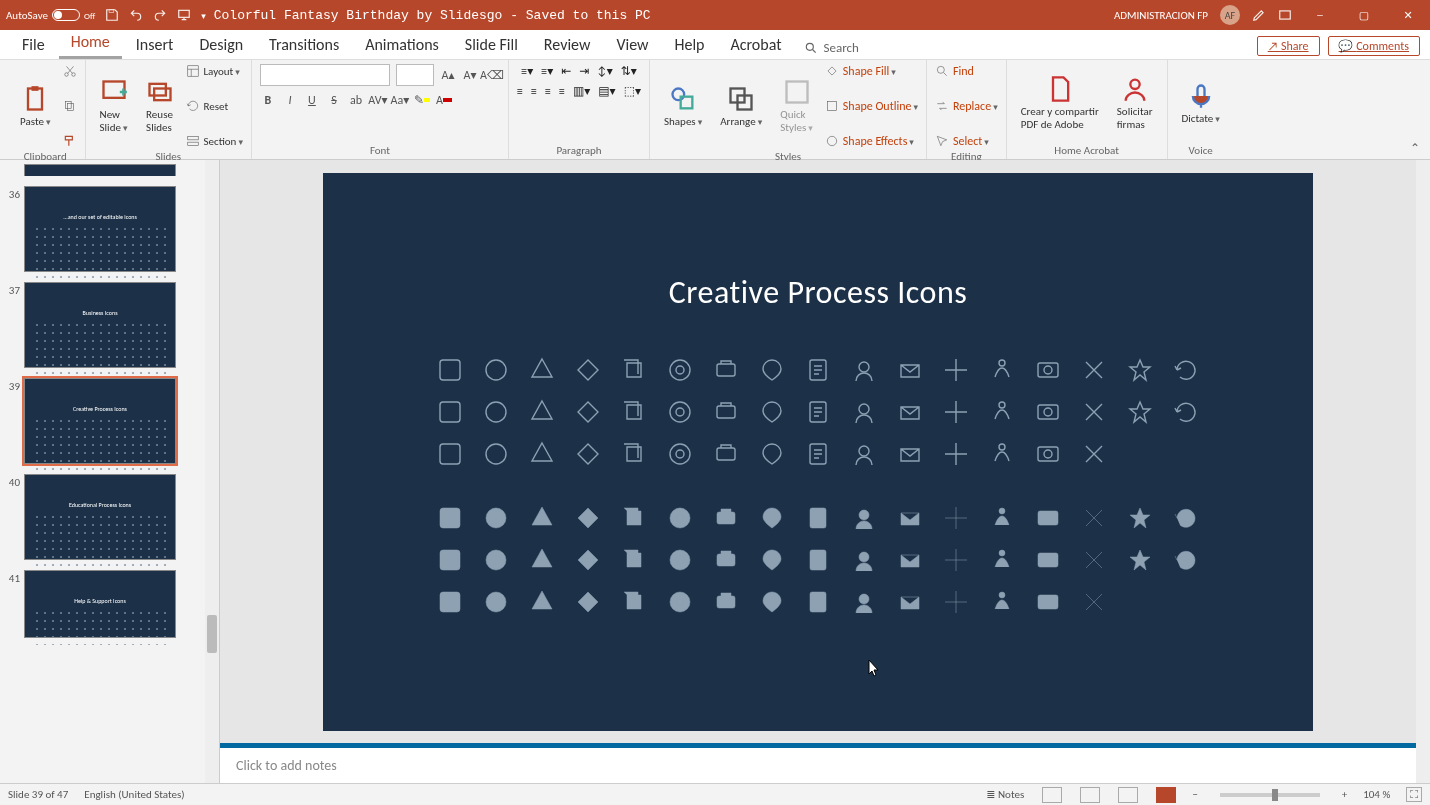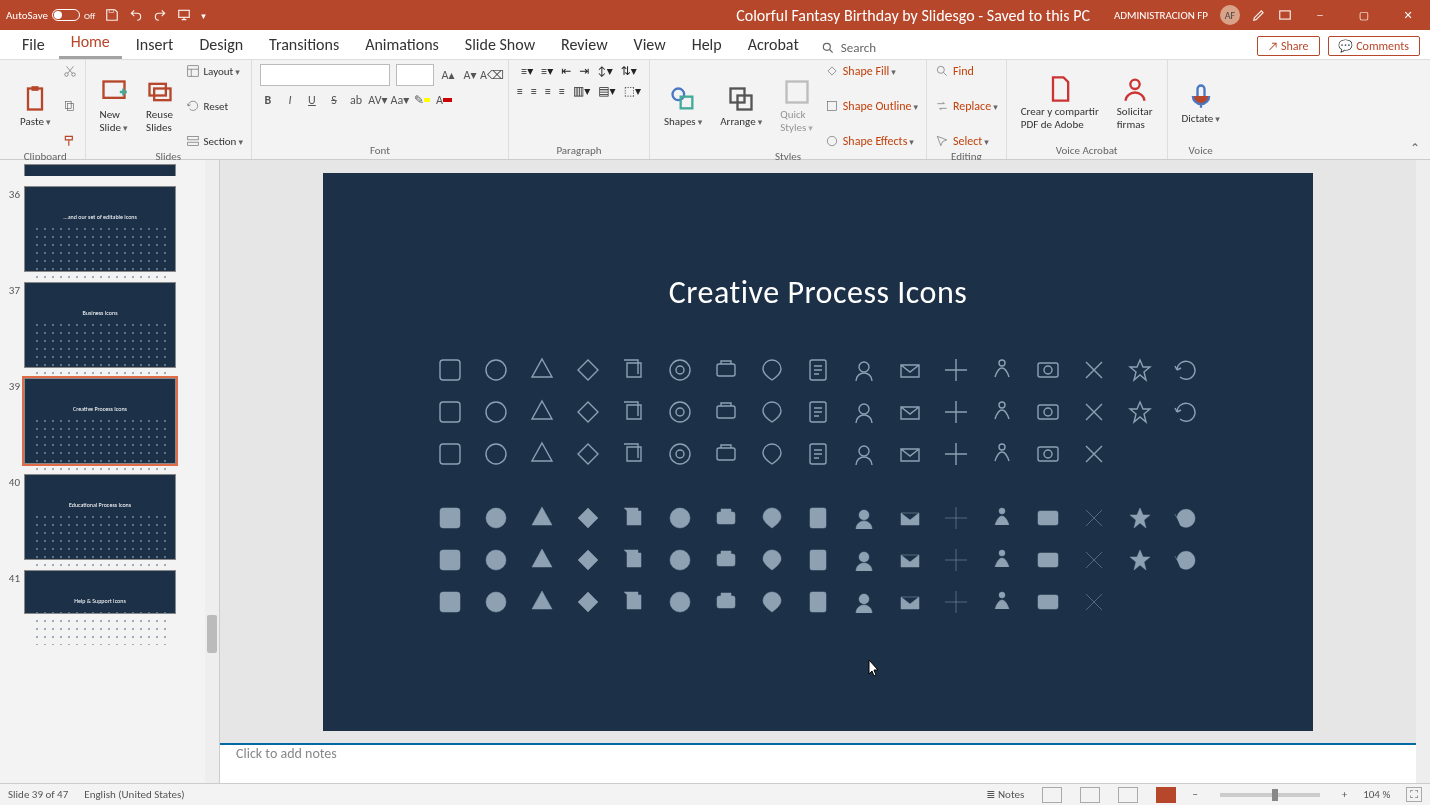--- a/index.html
+++ b/index.html
@@ -1,36 +1,36 @@
 <!DOCTYPE html>
 <html><head>
 <meta charset="utf-8">
 <style>
 * { box-sizing: border-box; margin: 0; padding: 0; font-family: "Segoe UI", Calibri, sans-serif; }
 body { width: 1430px; height: 805px; background: #e6e6e6; overflow: hidden; font-size: 12px; color: #222; display: flex; flex-direction: column; }
 
 
-.titlebar { height: 30px; background: #B7472A; display: flex; align-items: center; color: #fff; padding: 0 6px; gap: 24px; }
+.titlebar { height: 30px; background: #B7472A; display: flex; align-items: center; color: #fff; padding: 0 6px; gap: 8px; }
 .titlebar .qat { display: flex; align-items: center; gap: 10px; }
 .titlebar .qat .toggle { display: inline-flex; align-items: center; gap: 4px; font-size: 11px; }
 .titlebar .qat .pill { width: 28px; height: 12px; border: 1px solid #fff; border-radius: 6px; position: relative; }
 .titlebar .qat .pill::before { content: ""; position: absolute; left: 1px; top: 1px; width: 8px; height: 8px; background: #fff; border-radius: 50%; }
 .titlebar .ico { width: 14px; height: 14px; fill: #fff; opacity: .9; }
-.titlebar .center { flex: 1; text-align: right; font-size: 16px; white-space: nowrap; overflow: hidden; }
+.titlebar .center { flex: 1; text-align: left; font-size: 13px; white-space: nowrap; overflow: hidden; font-family: Liberation Mono, monospace; }
 .titlebar .right { display: flex; align-items: center; gap: 12px; }
 .titlebar .avatar { width: 20px; height: 20px; border-radius: 50%; background: #d9a38a; color: #5a2; font-size: 10px; display: flex; align-items: center; justify-content: center; color:#444;}
 .titlebar .winbtn { width: 32px; text-align: center; font-size: 11px; }
 
 
 .tabsbar { height: 30px; background: #fff; display: flex; align-items: flex-end; gap: 2px; padding: 0 10px; border-bottom: 1px solid #ddd; }
 .tabsbar .tab { padding: 6px 12px 5px; font-size: 16px; color: #333; cursor: pointer; }
 .tabsbar .tab.active { color: #B7472A; border-bottom: 3px solid #a3a3a3; }
 .tabsbar .spacer { flex: 1; }
 .tabsbar .search { display: flex; align-items: center; gap: 6px; color: #666; padding: 4px 8px; font-size: 13px; }
-.tabsbar .sharebtn, .tabsbar .commentsbtn { border: 1px solid #B7472A; color: #B7472A; padding: 2px 10px; font-size: 12px; border-radius: 2px; margin-left: 6px; margin-bottom: 3px; }
+.tabsbar .sharebtn, .tabsbar .commentsbtn { border: 1px solid #B7472A; color: #B7472A; padding: 2px 10px; font-size: 12px; border-radius: 2px; margin-left: 6px; margin-bottom: 3px; text-decoration: underline; }
 
 
 .ribbon { height: 100px; background: #f3f3f3; border-bottom: 1px solid #ccc; display: flex; align-items: stretch; padding: 0 6px; }
 .group { border-right: 1px solid #ddd; padding: 4px 8px 2px; display: flex; flex-direction: column; }
 .group .body { flex: 1; display: flex; align-items: center; gap: 6px; }
 .group .label { text-align: center; font-size: 11px; color: #666; padding-top: 2px; }
 .bigbtn { display: flex; flex-direction: column; align-items: center; justify-content: center; gap: 2px; padding: 2px 6px; font-size: 11px; color: #333; }
 .bigbtn .ico { width: 28px; height: 28px; fill: #B7472A; }
 .sml { display: flex; flex-direction: column; gap: 21px; font-size: 11px; color: #333; }
 .sml .row { display: flex; align-items: center; gap: 4px; }
@@ -71,21 +71,21 @@
 .icongrid .row { display: flex; gap: 12px; }
 .icongrid .cell { width: 34px; height: 34px; display: flex; align-items: center; justify-content: center; }
 .icongrid .cell svg { width: 30px; height: 30px; stroke: #8da1b3; fill: none; stroke-width: 1.4; }
 .icongrid .set.solid .cell svg { fill: #8da1b3; stroke: #8da1b3; stroke-width: .5; }
 .icongrid .setgap { height: 14px; }
 .cursor { position: absolute; left: 545px; top: 486px; width: 12px; height: 18px; }
 .cursor svg { width: 12px; height: 18px; fill: #fff; stroke: #000; stroke-width: 1; }
 
 .vscroll { width: 14px; background: #eee; position: relative; }
 
-.notes { height: 40px; background: #fff; border-top: 2px solid #0369a1; display: flex; align-items: flex-start; padding: 0 16px; color: #888; font-size: 14px; }
+.notes { height: 40px; background: #fff; border-top: 5px solid #0369a1; display: flex; align-items: center; padding: 0 16px; color: #888; font-size: 14px; }
 
 
 .status { height: 22px; background: #f3f3f3; border-top: 1px solid #ccc; display: flex; align-items: center; padding: 0 8px; font-size: 11px; color: #555; gap: 16px; }
 .status .spacer { flex: 1; }
 .status .viewbtn { width: 20px; height: 16px; border: 1px solid #aaa; margin-left: 2px; }
 .status .zoomslider { width: 100px; height: 4px; background: #ccc; position: relative; margin: 0 6px; }
 .status .zoomslider .knob { position: absolute; left: 52px; top: -4px; width: 6px; height: 12px; background: #888; }
 
 .dd::after { content: " ▾"; font-size: 9px; color: #666; }
 </style>
@@ -131,21 +131,21 @@
   </div>
 </div>
 
 <div class="tabsbar">
   <div class="tab">File</div>
   <div class="tab active">Home</div>
   <div class="tab">Insert</div>
   <div class="tab">Design</div>
   <div class="tab">Transitions</div>
   <div class="tab">Animations</div>
-  <div class="tab">Slide Show</div>
+  <div class="tab">Slide Fill</div>
   <div class="tab">Review</div>
   <div class="tab">View</div>
   <div class="tab">Help</div>
   <div class="tab">Acrobat</div>
   <div class="search">
     <svg width="14" height="14" viewBox="0 0 24 24">
         <circle cx="10" cy="10" r="6" fill="none" stroke="#666" stroke-width="2"></circle>
         <path d="M15 15l5 5" stroke="#666" stroke-width="2"></path>
       </svg>
     <span>Search</span>
@@ -359,21 +359,21 @@
         </div>
       <div class="bigbtn">
           <svg class="ico" viewBox="0 0 24 24">
             <circle cx="12" cy="8" r="4" fill="none" stroke="#c33" stroke-width="2"></circle>
             <path d="M4 22c0-4 4-7 8-7s8 3 8 7" fill="none" stroke="#c33" stroke-width="2"></path>
           </svg>
           <span style="white-space:pre">Solicitar
 firmas</span>
         </div>
     </div>
-    <div class="label">Voice Acrobat</div>
+    <div class="label">Home Acrobat</div>
   </div>
 
   <div class="group" style="border-right:none">
     <div class="body">
       <div class="bigbtn">
           <svg class="ico" viewBox="0 0 24 24">
             <rect x="9" y="3" width="6" height="12" rx="3" fill="none" stroke="#4a77c4" stroke-width="2"></rect>
             <path d="M5 12a7 7 0 0 0 14 0M12 19v3" stroke="#4a77c4" stroke-width="2"></path>
           </svg>
           <span class="dd">Dictate</span>
@@ -416,21 +416,21 @@
         </div>
       <div class="thumbrow">
           <div class="num">40</div>
           <div class="thumb">
             <div class="title">Educational Process Icons</div>
             <div class="iconsarea"></div>
           </div>
         </div>
       <div class="thumbrow">
           <div class="num">41</div>
-          <div class="thumb" style="height:44px">
+          <div class="thumb" style="height:68px">
             <div class="title">Help &amp; Support Icons</div>
             <div class="iconsarea" style="height:36px"></div>
           </div>
         </div>
     </div>
     <div class="track">
         <div class="handle"></div>
       </div>
   </div>
 

